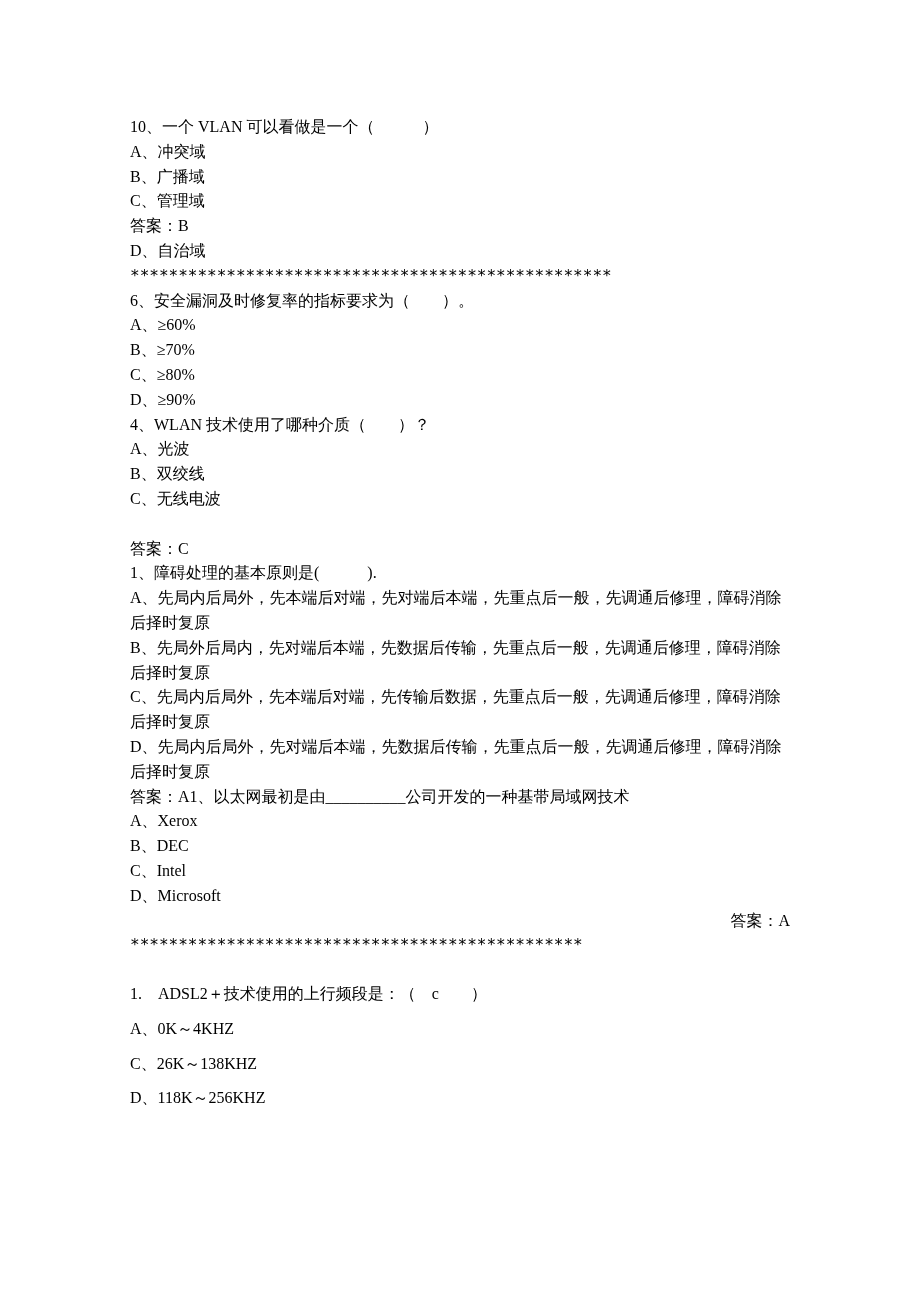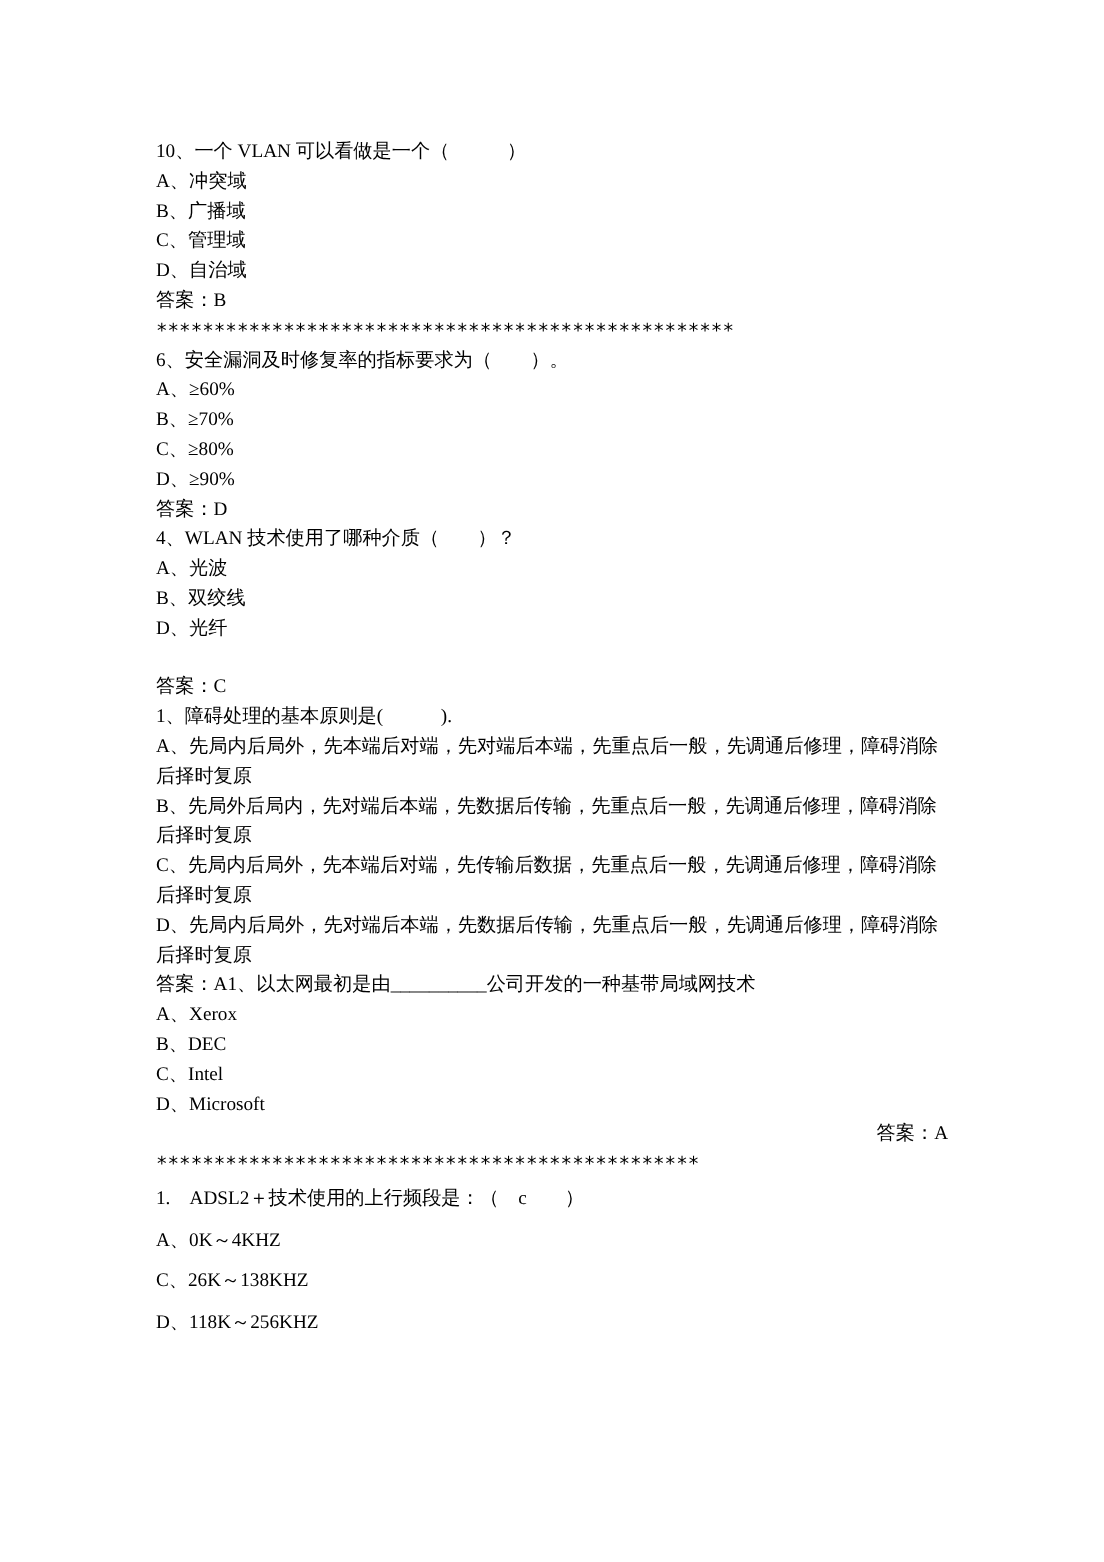--- a/index.html
+++ b/index.html
@@ -20,51 +20,50 @@
   display:block;
 }
 .sep{
   letter-spacing:0;
   font-family:"SimSun",monospace;
 }
 .blank-line{
   height:1.55em;
 }
 .q-adsl{
-  margin-top:4px;
+  margin-top:24px;
 }
 .q-adsl .line{
   margin-bottom:10px;
 }
 </style>
 </head>
 <body>
 
 <div class="page">
 
   <span class="line">10、一个 VLAN 可以看做是一个（　　　）</span>
   <span class="line">A、冲突域</span>
   <span class="line">B、广播域</span>
   <span class="line">C、管理域</span>
+  <span class="line">答案：B</span>
   <span class="line">D、自治域</span>
-  <span class="line">答案：B</span>
 
   <span class="line sep">**************************************************</span>
 
   <span class="line">6、安全漏洞及时修复率的指标要求为（　　）。</span>
   <span class="line">A、≥60%</span>
   <span class="line">B、≥70%</span>
   <span class="line">C、≥80%</span>
   <span class="line">D、≥90%</span>
-  <span class="line">答案：D</span>
 
   <span class="line">4、WLAN 技术使用了哪种介质（　　）？</span>
   <span class="line">A、光波</span>
   <span class="line">B、双绞线</span>
-  <span class="line">D、光纤</span>
+  <span class="line">C、无线电波</span>
 
   <div class="blank-line"></div>
 
   <span class="line">答案：C</span>
 
   <span class="line">1、障碍处理的基本原则是(　　　).</span>
   <span class="line">A、先局内后局外，先本端后对端，先对端后本端，先重点后一般，先调通后修理，障碍消除后择时复原</span>
   <span class="line">B、先局外后局内，先对端后本端，先数据后传输，先重点后一般，先调通后修理，障碍消除后择时复原</span>
   <span class="line">C、先局内后局外，先本端后对端，先传输后数据，先重点后一般，先调通后修理，障碍消除后择时复原</span>
   <span class="line">D、先局内后局外，先对端后本端，先数据后传输，先重点后一般，先调通后修理，障碍消除后择时复原</span>

